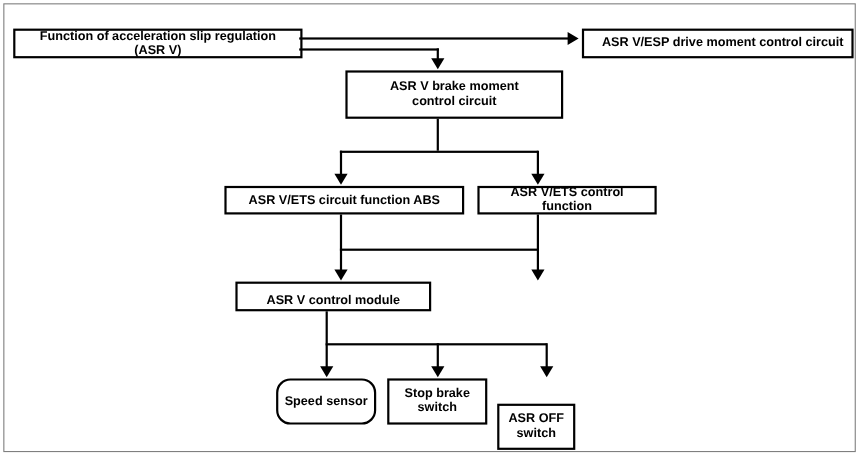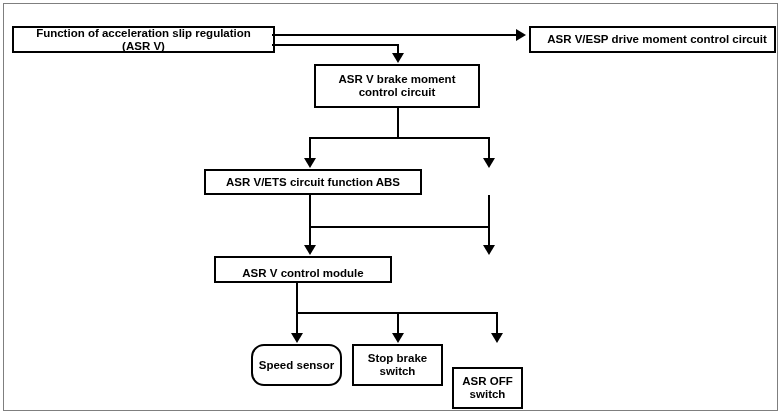--- a/index.html
+++ b/index.html
@@ -40,21 +40,21 @@
     color: #000000;
     line-height: 1.12;
     padding: 1px 4px;
   }
   .node .lbl {
     display: block;
     white-space: pre-line;
   }
   .n-root      { left: 8px;   top: 22px;  width: 263px; height: 27px; font-size: 11.5px; }
   .n-esp       { left: 525px; top: 22px;  width: 247px; height: 27px; font-size: 11.5px; padding-left: 13px; }
-  .n-brake     { left: 310px; top: 60px;  width: 166px; height: 44px; font-size: 11.5px; }
+  .n-brake     { left: 310px; top: 60px;  width: 198px; height: 44px; font-size: 11.5px; }
   .n-abs       { left: 200px; top: 165px; width: 218px; height: 26px; font-size: 11.5px; }
   .n-ets       { left: 430px; top: 165px; width: 163px; height: 26px; font-size: 11.5px; }
   .n-module    { left: 210px; top: 252px; width: 178px; height: 27px; font-size: 11.5px; align-items: flex-end; }
   .n-hydraulic { left: 398px; top: 252px; width: 180px; height: 27px; font-size: 11.5px; }
   .n-speed     { left: 247px; top: 340px; width: 91px;  height: 42px; font-size: 11.5px; border-radius: 13px; }
   .n-stop      { left: 348px; top: 340px; width: 91px;  height: 42px; font-size: 11.5px; }
   .n-asroff    { left: 448px; top: 332px; width: 71px;  height: 42px; font-size: 11.5px; margin-top: 31px; }
 
   
   .h-line {
@@ -101,20 +101,23 @@
 
     <div class="node n-brake">
       <span class="lbl">ASR V brake moment
 control circuit</span>
     </div>
 
     <div class="node n-abs">
       <span class="lbl">ASR V/ETS circuit function ABS</span>
     </div>
 
+    <div class="node n-ets">
+      <span class="lbl">ASR V/ETS control function</span>
+    </div>
 
     <div class="node n-module">
       <span class="lbl">ASR V control module</span>
     </div>
 
 
     <div class="node n-speed">
       <span class="lbl">Speed sensor</span>
     </div>
 

